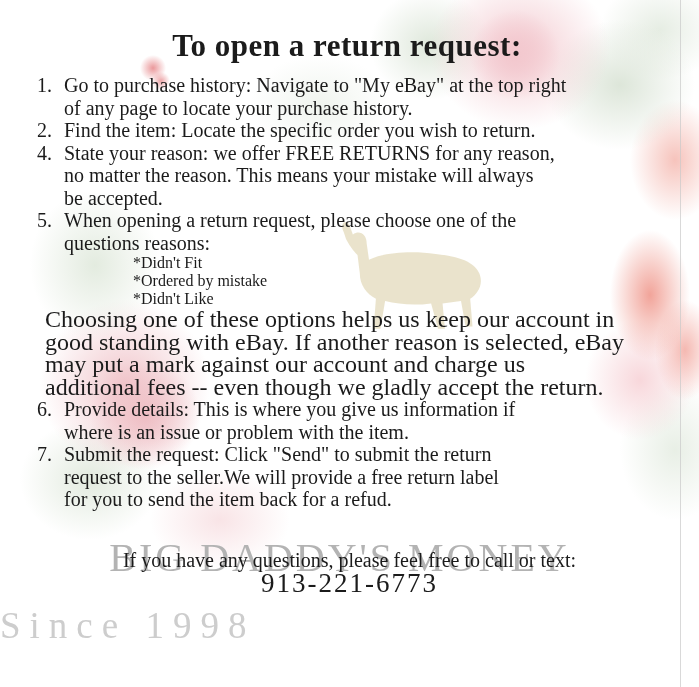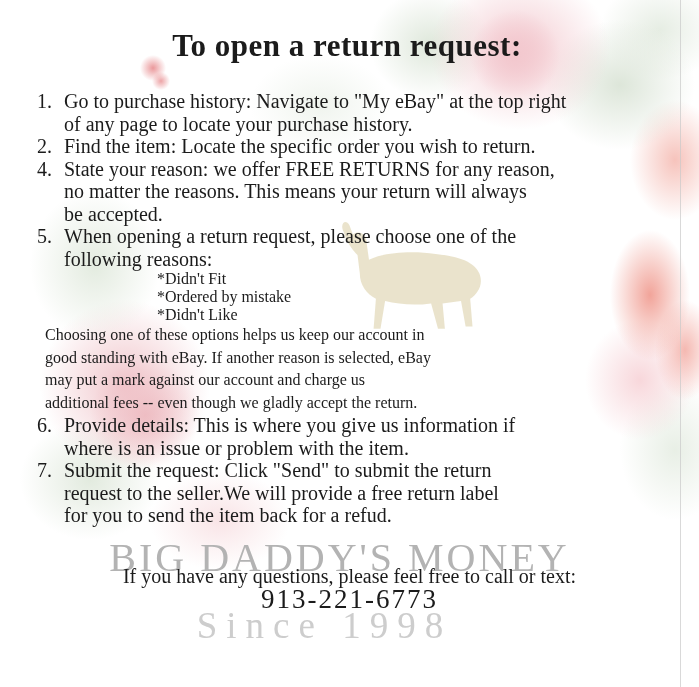--- a/index.html
+++ b/index.html
@@ -48,36 +48,36 @@
   .deer{position:absolute;left:300px;top:215px;z-index:0;opacity:.38;pointer-events:none;}
   .edge-line{position:absolute;top:0;left:680px;width:1px;height:687px;background:#c9c9c9;opacity:.7;z-index:3;}
   
   .wm-brand{
     position:absolute;left:0;right:20px;top:534px;z-index:1;
     text-align:center;font-size:40px;letter-spacing:3px;
     color:#b3b3b3;white-space:nowrap;
   }
   .wm-since{
     position:absolute;left:0;right:60px;top:604px;z-index:1;
-    text-align:center;font-size:37px;letter-spacing:9px;
-    color:#cdcdcd;white-space:nowrap;padding-left:10px;
+    text-align:left;font-size:37px;letter-spacing:9px;
+    color:#cdcdcd;white-space:nowrap;
   }
   
   .content{position:relative;z-index:2;padding:28px 22px 0 37px;}
   .title{
     width:620px;text-align:center;
     font-size:31px;font-weight:bold;letter-spacing:.5px;
-    margin:0 0 26px 0;
+    margin:0 0 10px 0;
   }
   .steps{margin:0;padding:0;list-style:none;font-size:20px;line-height:22.5px;}
   .step{display:block;padding-left:27px;}
   .step .num{display:inline-block;width:27px;margin-left:-27px;}
   .step .txt{white-space:pre-line;}
-  .reason{margin-left:120px;white-space:pre-line;}
-  .note{margin-left:8px;white-space:pre-line;font-size:16px;line-height:22.5px;}
+  .reason{margin-left:96px;white-space:pre-line;}
+  .note{margin-left:8px;white-space:pre-line;font-size:24px;line-height:22.5px;}
   .footer{width:625px;text-align:center;margin-top:38px;font-size:20px;line-height:22.5px;}
   .phone{font-size:27px;letter-spacing:2px;margin-top:1px;}
 </style>
 </head>
 <body>
 
 <div class="page">
 
   <div class="floral"></div>
   <svg class="deer" width="230" height="140" viewBox="0 0 200 120">
@@ -94,26 +94,26 @@
     <ol class="steps">
       <li class="step">
         <span class="num">1.</span><span class="txt">Go to purchase history: Navigate to "My eBay" at the top right
 of any page to locate your purchase history.</span>
       </li>
       <li class="step">
         <span class="num">2.</span><span class="txt">Find the item: Locate the specific order you wish to return.</span>
       </li>
       <li class="step">
         <span class="num">4.</span><span class="txt">State your reason: we offer FREE RETURNS for any reason,
-no matter the reasons. This means your return will always
+no matter the reason. This means your mistake will always
 be accepted.</span>
       </li>
       <li class="step">
         <span class="num">5.</span><span class="txt">When opening a return request, please choose one of the
-following reasons:</span>
+questions reasons:</span>
       </li>
     </ol>
 
     <div class="reason">*Didn't Fit</div>
     <div class="reason">*Ordered by mistake</div>
     <div class="reason">*Didn't Like</div>
 
     <div class="note">Choosing one of these options helps us keep our account in
 good standing with eBay. If another reason is selected, eBay
 may put a mark against our account and charge us

